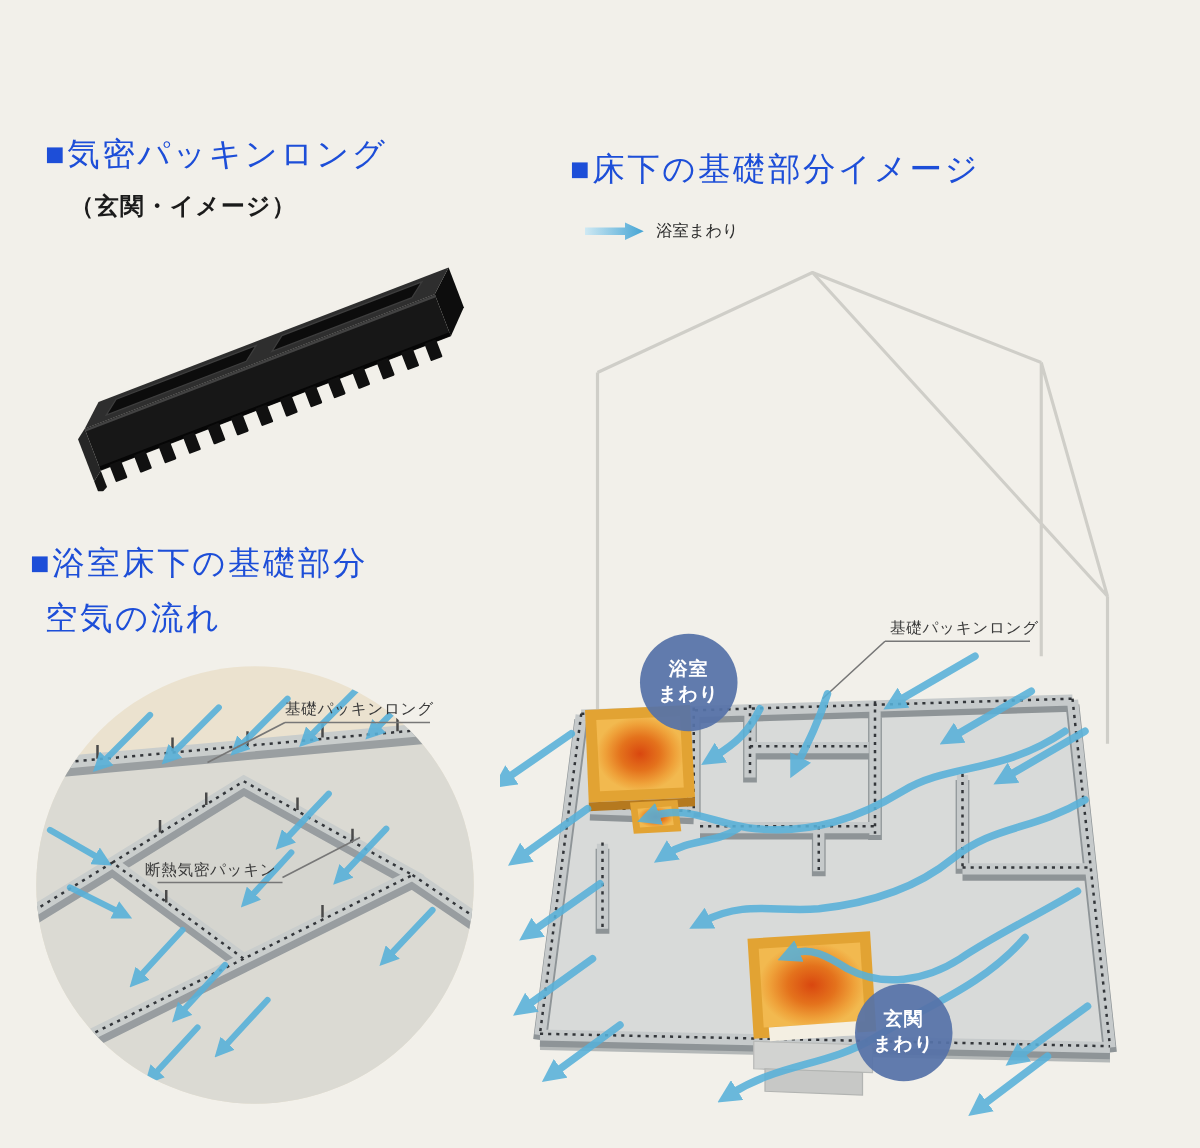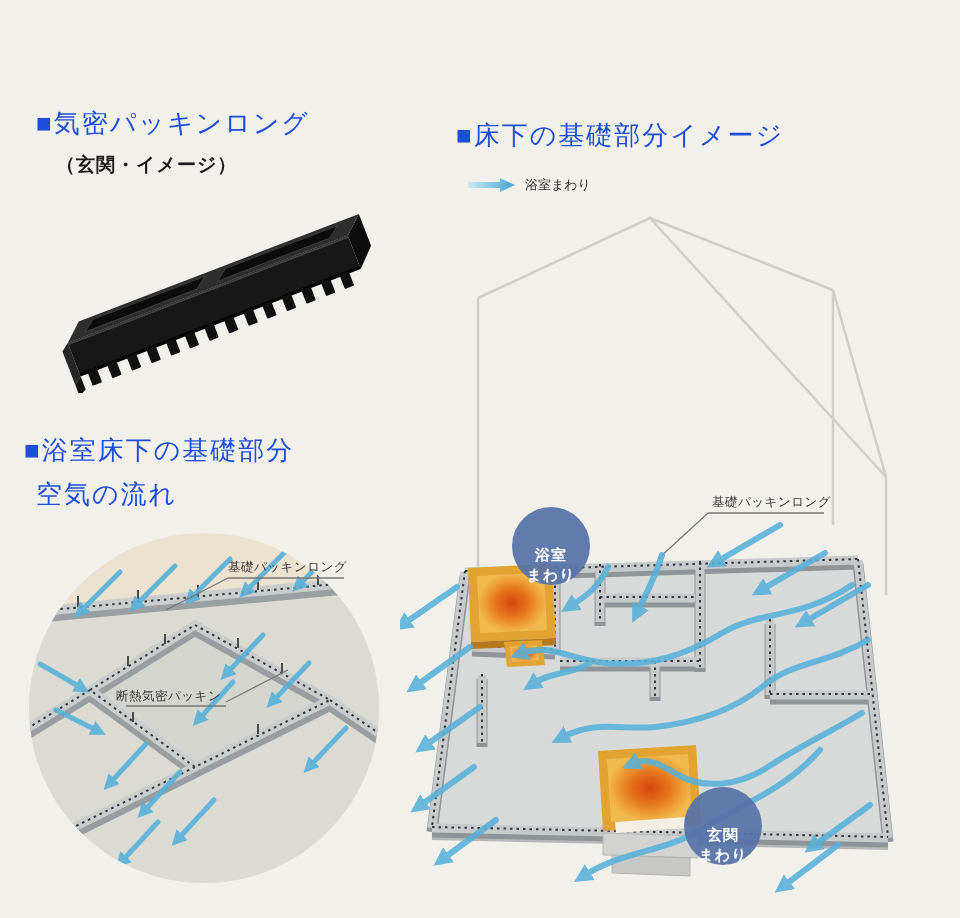--- a/index.html
+++ b/index.html
@@ -25,21 +25,21 @@
     font-size:13px; color:#2b2b2b; white-space:nowrap;
   }
   .small-label {
     font-size:12.5px; color:#3a3a3a; letter-spacing:0.5px;
     white-space:nowrap; line-height:1.1;
   }
   .badge {
     border-radius:50%;
     background:rgba(86,114,168,0.93);
     color:#fff;
-    display:flex; flex-direction:column; align-items:center; justify-content:flex-end;
+    display:flex; flex-direction:column; align-items:center; justify-content:center;
     font-weight:700; font-size:15px; line-height:1.35; letter-spacing:1px;
     text-align:center;
   }
   .wrapper { position:absolute; }
 </style>
 </head>
 <body>
 
 <svg class="abs" width="0" height="0" style="left:0;top:0" aria-hidden="true">
   <defs>

